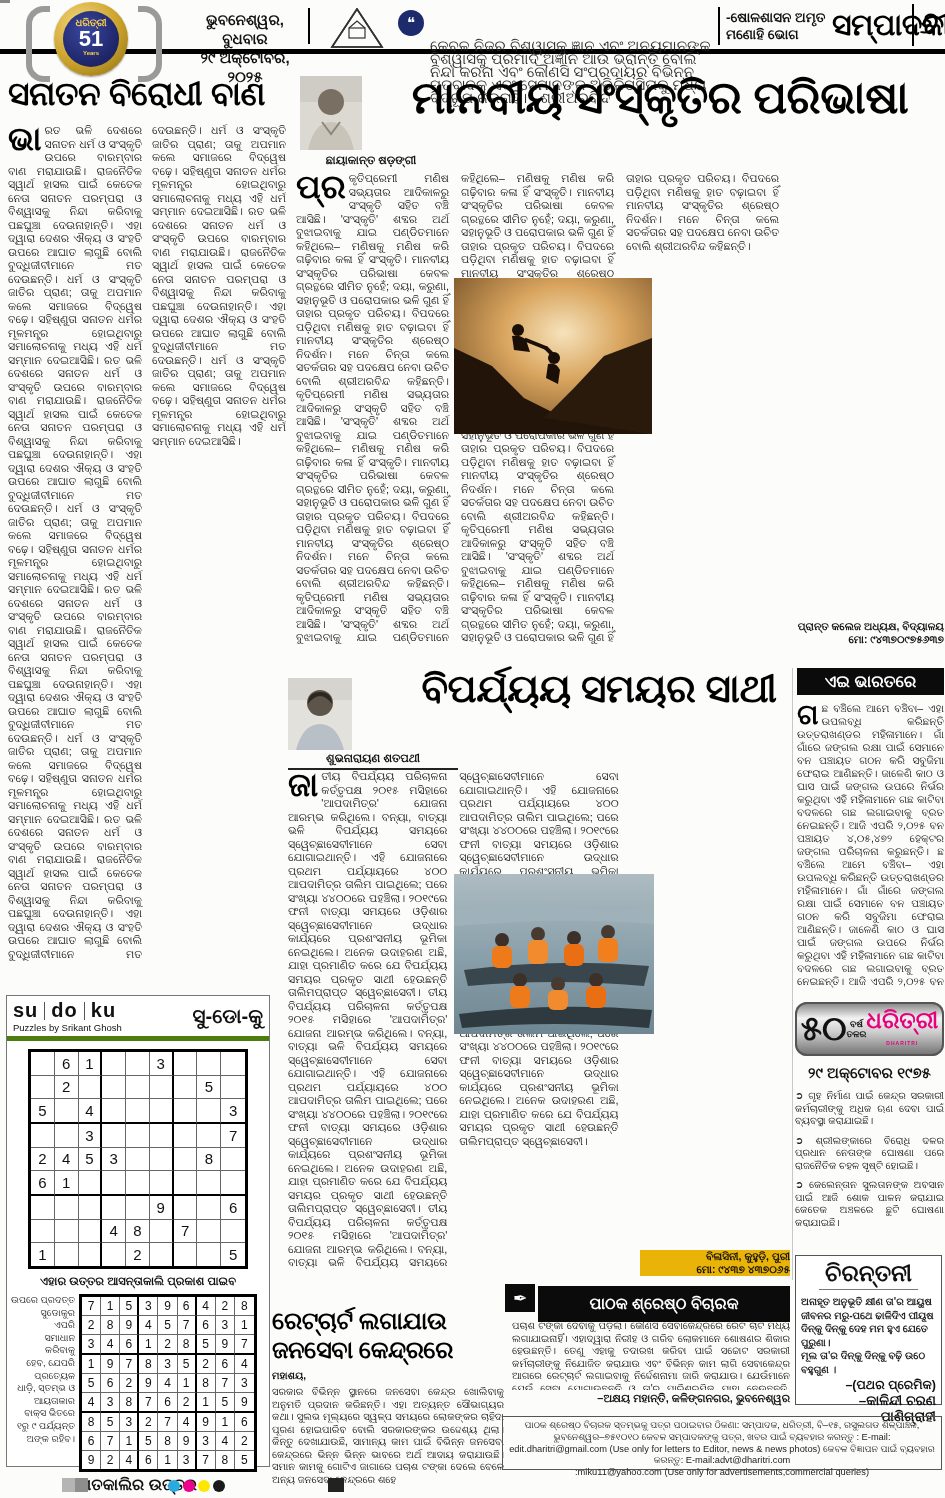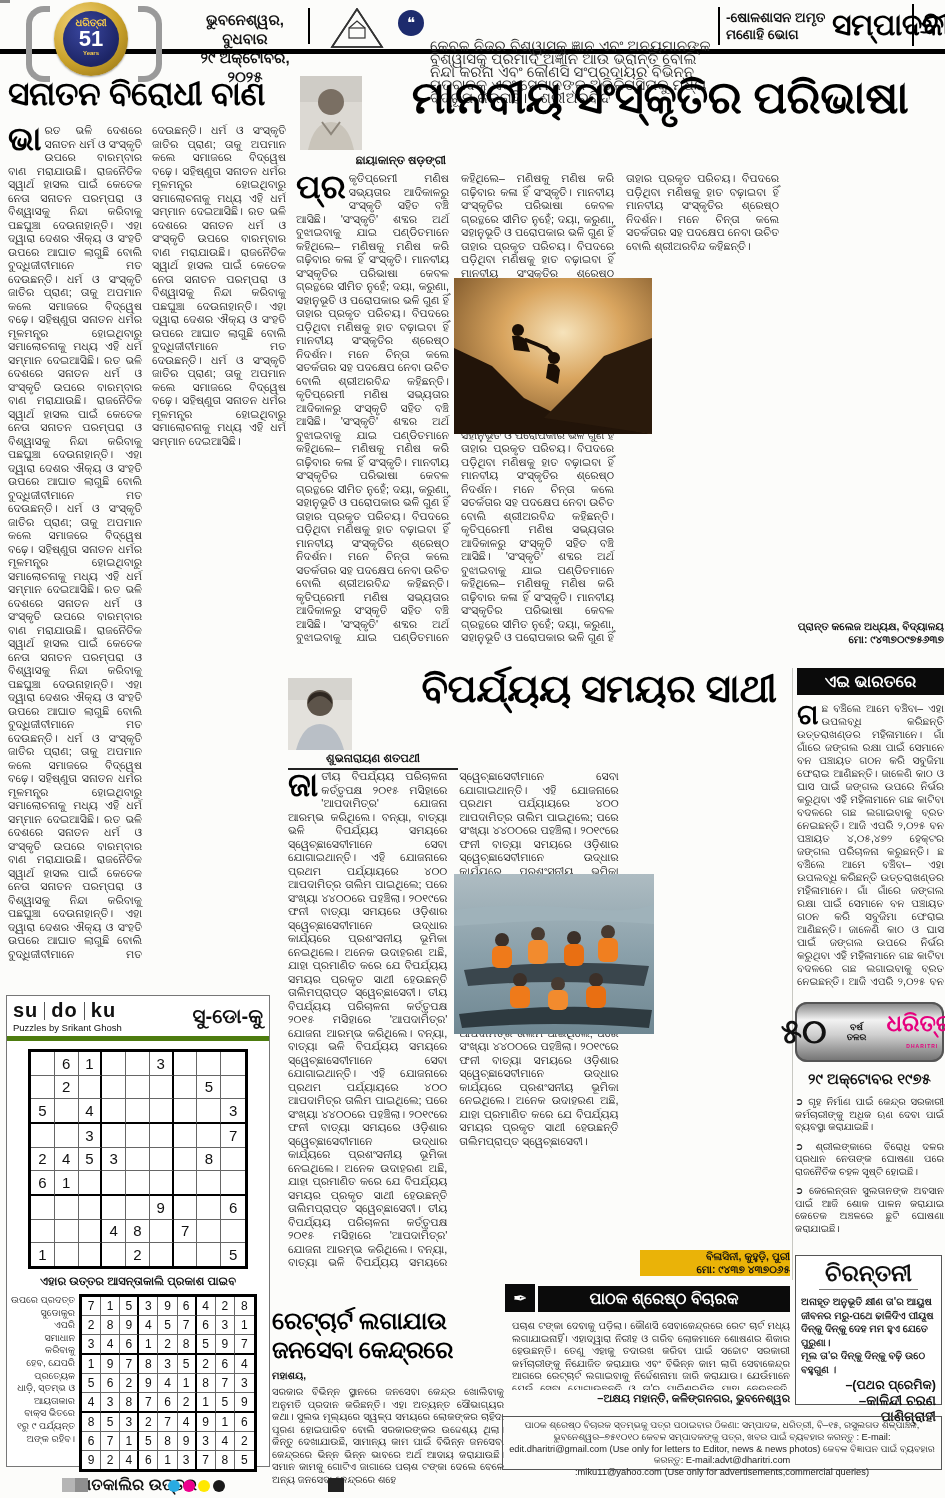--- a/index.html
+++ b/index.html
@@ -97,21 +97,21 @@
 
     <div class="abs" style="left:4px;top:4px;width:62px;height:74px;">
       <svg width="62" height="74" viewBox="0 0 62 74">
         <rect width="62" height="74" fill="#dcd9d3"></rect>
         <rect width="62" height="26" fill="#cfccc6"></rect>
         <circle cx="31" cy="26" r="13" fill="#7a6f63"></circle>
         <path d="M8 74 Q14 46 31 46 Q48 46 54 74 Z" fill="#c9c4ba"></path>
         <path d="M22 46 L31 58 L40 46" fill="none" stroke="#8d867b" stroke-width="2"></path>
       </svg>
     </div>
-    <div class="b abs" style="left:0px;top:82px;width:150px;font-size:11.5px;text-align:right;">ଛାୟାକାନ୍ତ ଷଡ଼ଙ୍ଗୀ</div>
+    <div class="b abs" style="left:0px;top:82px;width:150px;font-size:11.5px;text-align:center;">ଛାୟାକାନ୍ତ ଷଡ଼ଙ୍ଗୀ</div>
 
     <div class="headline abs" style="left:80px;top:0px;width:568px;font-size:45px;line-height:52px;text-align:center;">ମାନବୀୟ ସଂସ୍କୃତିର ପରିଭାଷା</div>
 
     <div class="art-body abs" style="left:0;top:100px;width:648px;height:482px;columns:4;column-gap:12px;font-size:11px;">
       <span class="dropcap">ପ୍ର</span><span>କୃତିପ୍ରେମୀ ମଣିଷ ସଭ୍ୟତାର ଆଦିକାଳରୁ ସଂସ୍କୃତି ସହିତ ବଞ୍ଚି ଆସିଛି। 'ସଂସ୍କୃତି' ଶବ୍ଦର ଅର୍ଥ ବୁଝାଇବାକୁ ଯାଇ ପଣ୍ଡିତମାନେ କହିଥିଲେ– ମଣିଷକୁ ମଣିଷ କରି ଗଢ଼ିବାର କଳା ହିଁ ସଂସ୍କୃତି। ମାନବୀୟ ସଂସ୍କୃତିର ପରିଭାଷା କେବଳ ଗ୍ରନ୍ଥରେ ସୀମିତ ନୁହେଁ; ଦୟା, କରୁଣା, ସହାନୁଭୂତି ଓ ପରୋପକାର ଭଳି ଗୁଣ ହିଁ ତାହାର ପ୍ରକୃତ ପରିଚୟ। ବିପଦରେ ପଡ଼ିଥିବା ମଣିଷକୁ ହାତ ବଢ଼ାଇବା ହିଁ ମାନବୀୟ ସଂସ୍କୃତିର ଶ୍ରେଷ୍ଠ ନିଦର୍ଶନ। ମନେ ଚିନ୍ତା କଲେ ସତର୍କତାର ସହ ପଦକ୍ଷେପ ନେବା ଉଚିତ ବୋଲି ଶ୍ରୀଅରବିନ୍ଦ କହିଛନ୍ତି। କୃତିପ୍ରେମୀ ମଣିଷ ସଭ୍ୟତାର ଆଦିକାଳରୁ ସଂସ୍କୃତି ସହିତ ବଞ୍ଚି ଆସିଛି। 'ସଂସ୍କୃତି' ଶବ୍ଦର ଅର୍ଥ ବୁଝାଇବାକୁ ଯାଇ ପଣ୍ଡିତମାନେ କହିଥିଲେ– ମଣିଷକୁ ମଣିଷ କରି ଗଢ଼ିବାର କଳା ହିଁ ସଂସ୍କୃତି। ମାନବୀୟ ସଂସ୍କୃତିର ପରିଭାଷା କେବଳ ଗ୍ରନ୍ଥରେ ସୀମିତ ନୁହେଁ; ଦୟା, କରୁଣା, ସହାନୁଭୂତି ଓ ପରୋପକାର ଭଳି ଗୁଣ ହିଁ ତାହାର ପ୍ରକୃତ ପରିଚୟ। ବିପଦରେ ପଡ଼ିଥିବା ମଣିଷକୁ ହାତ ବଢ଼ାଇବା ହିଁ ମାନବୀୟ ସଂସ୍କୃତିର ଶ୍ରେଷ୍ଠ ନିଦର୍ଶନ। ମନେ ଚିନ୍ତା କଲେ ସତର୍କତାର ସହ ପଦକ୍ଷେପ ନେବା ଉଚିତ ବୋଲି ଶ୍ରୀଅରବିନ୍ଦ କହିଛନ୍ତି। କୃତିପ୍ରେମୀ ମଣିଷ ସଭ୍ୟତାର ଆଦିକାଳରୁ ସଂସ୍କୃତି ସହିତ ବଞ୍ଚି ଆସିଛି। 'ସଂସ୍କୃତି' ଶବ୍ଦର ଅର୍ଥ ବୁଝାଇବାକୁ ଯାଇ ପଣ୍ଡିତମାନେ କହିଥିଲେ– ମଣିଷକୁ ମଣିଷ କରି ଗଢ଼ିବାର କଳା ହିଁ ସଂସ୍କୃତି। ମାନବୀୟ ସଂସ୍କୃତିର ପରିଭାଷା କେବଳ ଗ୍ରନ୍ଥରେ ସୀମିତ ନୁହେଁ; ଦୟା, କରୁଣା, ସହାନୁଭୂତି ଓ ପରୋପକାର ଭଳି ଗୁଣ ହିଁ ତାହାର ପ୍ରକୃତ ପରିଚୟ। ବିପଦରେ ପଡ଼ିଥିବା ମଣିଷକୁ ହାତ ବଢ଼ାଇବା ହିଁ ମାନବୀୟ ସଂସ୍କୃତିର ଶ୍ରେଷ୍ଠ ନିଦର୍ଶନ। ମନେ ଚିନ୍ତା କଲେ ସତର୍କତାର ସହ ପଦକ୍ଷେପ ନେବା ଉଚିତ ବୋଲି ଶ୍ରୀଅରବିନ୍ଦ କହିଛନ୍ତି। କୃତିପ୍ରେମୀ ମଣିଷ ସଭ୍ୟତାର ଆଦିକାଳରୁ ସଂସ୍କୃତି ସହିତ ବଞ୍ଚି ଆସିଛି। 'ସଂସ୍କୃତି' ଶବ୍ଦର ଅର୍ଥ ବୁଝାଇବାକୁ ଯାଇ ପଣ୍ଡିତମାନେ କହିଥିଲେ– ମଣିଷକୁ ମଣିଷ କରି ଗଢ଼ିବାର କଳା ହିଁ ସଂସ୍କୃତି। ମାନବୀୟ ସଂସ୍କୃତିର ପରିଭାଷା କେବଳ ଗ୍ରନ୍ଥରେ ସୀମିତ ନୁହେଁ; ଦୟା, କରୁଣା, ସହାନୁଭୂତି ଓ ପରୋପକାର ଭଳି ଗୁଣ ହିଁ ତାହାର ପ୍ରକୃତ ପରିଚୟ। ବିପଦରେ ପଡ଼ିଥିବା ମଣିଷକୁ ହାତ ବଢ଼ାଇବା ହିଁ ମାନବୀୟ ସଂସ୍କୃତିର ଶ୍ରେଷ୍ଠ ନିଦର୍ଶନ। ମନେ ଚିନ୍ତା କଲେ ସତର୍କତାର ସହ ପଦକ୍ଷେପ ନେବା ଉଚିତ ବୋଲି ଶ୍ରୀଅରବିନ୍ଦ କହିଛନ୍ତି। କୃତିପ୍ରେମୀ ମଣିଷ ସଭ୍ୟତାର ଆଦିକାଳରୁ ସଂସ୍କୃତି ସହିତ ବଞ୍ଚି ଆସିଛି। 'ସଂସ୍କୃତି' ଶବ୍ଦର ଅର୍ଥ ବୁଝାଇବାକୁ ଯାଇ ପଣ୍ଡିତମାନେ କହିଥିଲେ– ମଣିଷକୁ ମଣିଷ କରି ଗଢ଼ିବାର କଳା ହିଁ ସଂସ୍କୃତି। ମାନବୀୟ ସଂସ୍କୃତିର ପରିଭାଷା କେବଳ ଗ୍ରନ୍ଥରେ ସୀମିତ ନୁହେଁ; ଦୟା, କରୁଣା, ସହାନୁଭୂତି ଓ ପରୋପକାର ଭଳି ଗୁଣ ହିଁ ତାହାର ପ୍ରକୃତ ପରିଚୟ। ବିପଦରେ ପଡ଼ିଥିବା ମଣିଷକୁ ହାତ ବଢ଼ାଇବା ହିଁ ମାନବୀୟ ସଂସ୍କୃତିର ଶ୍ରେଷ୍ଠ ନିଦର୍ଶନ। ମନେ ଚିନ୍ତା କଲେ ସତର୍କତାର ସହ ପଦକ୍ଷେପ ନେବା ଉଚିତ ବୋଲି ଶ୍ରୀଅରବିନ୍ଦ କହିଛନ୍ତି।</span>
     </div>
 
     <div class="abs" style="left:158px;top:206px;width:198px;height:156px;">
       <svg width="198" height="156" viewBox="0 0 198 156">
         <defs>
@@ -398,21 +398,21 @@
           <div style="font-size: 12px; border-right: 2px solid rgb(0, 0, 0); border-bottom: none;">3</div>
           <div style="font-size: 12px; border-right: 1px solid rgb(102, 102, 102); border-bottom: none;">7</div>
           <div style="font-size: 12px; border-right: 1px solid rgb(102, 102, 102); border-bottom: none;">8</div>
           <div style="font-size: 12px; border-right: none; border-bottom: none;">5</div>
         </div>
     </div>
     <div class="b" style="text-align:center;font-size:16px;margin-top:4px;">ଗତକାଲିର ଉତ୍ତର</div>
   </div>
 
   <div class="abs" style="left:795px;top:1002px;width:149px;height:242px;">
-    <div class="capsule" style="height:60px;display:flex;align-items:center;justify-content:center;gap:20px;">
+    <div class="capsule" style="height:54px;display:flex;align-items:center;justify-content:center;gap:0;">
       <span class="b" style="font-size:34px;color:#111;">୫୦</span>
       <span class="b" style="font-size:9px;line-height:10px;color:#111;text-align:center;">
         <span>ବର୍ଷ</span><br>
         <span>ତଳର</span>
       </span>
       <span style="text-align:center;">
         <span class="b" style="font-size:23px;color:#e6007e;display:block;line-height:22px;">ଧରିତ୍ରୀ</span>
         <span class="b" style="font-size:5px;color:#e6007e;letter-spacing:1px;">DHARITRI</span>
       </span>
     </div>
@@ -430,21 +430,21 @@
 ଜୀବନର ମରୁ-ପଥେ ଢାଳିଦିଏ ପୀୟୂଷ
 ଦିନ୍‌କୁ ଦିନ୍‌କୁ ଦେହ ମମ ହୁଏ ଯେତେ ପୁରୁଣା।
 ମୂଲ ତା'ର ଦିନ୍‌କୁ ଦିନ୍‌କୁ ବଢ଼ି ଉଠେ ବହୁଗୁଣ ।</div>
     <div class="b" style="text-align:right;font-size:12.5px;margin-top:2px;">–(ପଥର ପ୍ରେମିକ)</div>
     <div class="b" style="text-align:right;font-size:13.5px;">–କାଳିନ୍ଦୀ ଚରଣ ପାଣିଗ୍ରାହୀ</div>
   </div>
 
   <div class="abs blackbar" style="left:505px;top:1284px;width:30px;height:28px;font-size:17px;">
       <span>✒</span>
     </div>
-  <div class="abs blackbar b" style="left:538px;top:1286px;width:252px;height:26px;font-size:16px;">ପାଠକ ଶ୍ରେଷ୍ଠ ବିଚାରକ</div>
+  <div class="abs blackbar b" style="left:538px;top:1286px;width:252px;height:36px;font-size:16px;">ପାଠକ ଶ୍ରେଷ୍ଠ ବିଚାରକ</div>
 
   <div class="abs headline" style="left:272px;top:1306px;width:232px;font-size:24px;line-height:29px;">
     <div>ରେଟ୍‌ଚାର୍ଟ ଲଗାଯାଉ</div>
     <div>ଜନସେବା କେନ୍ଦ୍ରରେ</div>
   </div>
   <div class="abs b" style="left:272px;top:1370px;font-size:10px;">ମହାଶୟ,</div>
   <div class="abs mini jt" style="left:272px;top:1386px;width:232px;height:108px;overflow:hidden;">ସରକାର ବିଭିନ୍ନ ସ୍ଥାନରେ ଜନସେବା କେନ୍ଦ୍ର ଖୋଲିବାକୁ ଅନୁମତି ପ୍ରଦାନ କରିଛନ୍ତି। ଏହା ଅତ୍ୟନ୍ତ ସୌଭାଗ୍ୟର କଥା। ସୁଲଭ ମୂଲ୍ୟରେ ସ୍ୱଳ୍ପ ସମୟରେ ଲୋକଙ୍କର ଚାହିଦା ପୂରଣ ହୋଇପାରିବ ବୋଲି ସରକାରଙ୍କର ଉଦ୍ଦେଶ୍ୟ ଥିଲା। କିନ୍ତୁ ଦେଖାଯାଉଛି, ସାମାନ୍ୟ କାମ ପାଇଁ ବିଭିନ୍ନ ଜନସେବା କେନ୍ଦ୍ରରେ ଭିନ୍ନ ଭିନ୍ନ ଭାବରେ ଅର୍ଥ ଆଦାୟ କରାଯାଉଛି। ସମାନ କାମକୁ ଗୋଟିଏ ଜାଗାରେ ପଚାଶ ଟଙ୍କା ଦେଲେ ବେଳେ ଅନ୍ୟ ଜନସେବା କେନ୍ଦ୍ରରେ ଶହେ</div>
   <div class="abs mini jt" style="left:512px;top:1320px;width:278px;height:70px;overflow:hidden;">ପଚାଶ ଟଙ୍କା ଦେବାକୁ ପଡ଼ିଲା। କୌଣସି ସେବାକେନ୍ଦ୍ରରେ ରେଟ ଚାର୍ଟ ମଧ୍ୟ ଲଗାଯାଇନାହିଁ। ଏହାଦ୍ୱାରା ନିରୀହ ଓ ଗରିବ ଲୋକମାନେ ଶୋଷଣର ଶିକାର ହେଉଛନ୍ତି। ତେଣୁ ଏହାକୁ ତଦାରଖ କରିବା ପାଇଁ ସଚ୍ଚୋଟ ସରକାରୀ କର୍ମଚାରୀଙ୍କୁ ନିଯୋଜିତ କରାଯାଉ ଏବଂ ବିଭିନ୍ନ କାମ ଲାଗି ସେବାକେନ୍ଦ୍ର ଆଗରେ ରେଟ୍‌ଚାର୍ଟ ଲଗାଇବାକୁ ନିର୍ଦ୍ଦେଶନାମା ଜାରି କରାଯାଉ। ଯେଉଁମାନେ ଯେଉଁ ସେବା ଯୋଗାଉଛନ୍ତି ଓ ତା'ର ପାରିଶ୍ରମିକ ଯାହା ନେଉଛନ୍ତି, ଲୋକଙ୍କୁ ସେହି କାର୍ଯ୍ୟର ନାମ ଉଲ୍ଲେଖ କରି ଦିଅନ୍ତୁ। ସରକାର ଏହା ଉପରେ ଗୁରୁତ୍ୱର ସହ ଚିନ୍ତା କରି ପଦକ୍ଷେପ ନେବେ ବୋଲି ଆଶା କରୁଛୁ।</div>
   <div class="abs b" style="left:540px;top:1392px;width:250px;font-size:11px;text-align:right;">–ଅକ୍ଷୟ ମହାନ୍ତି, କଳିଙ୍ଗନଗର, ଭୁବନେଶ୍ୱର</div>
 

